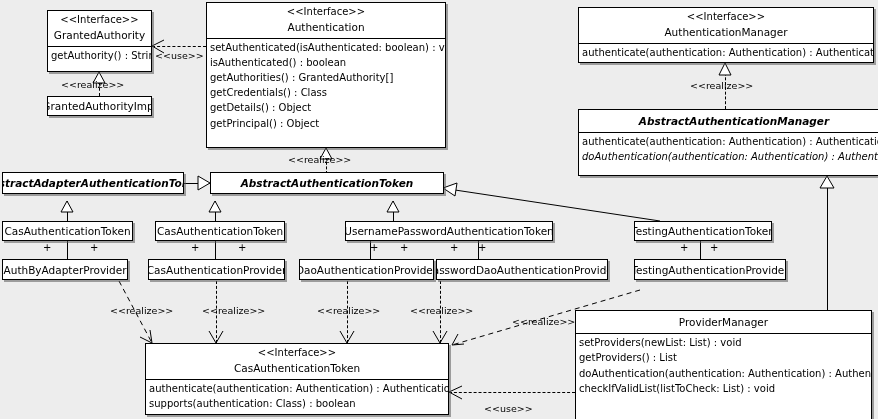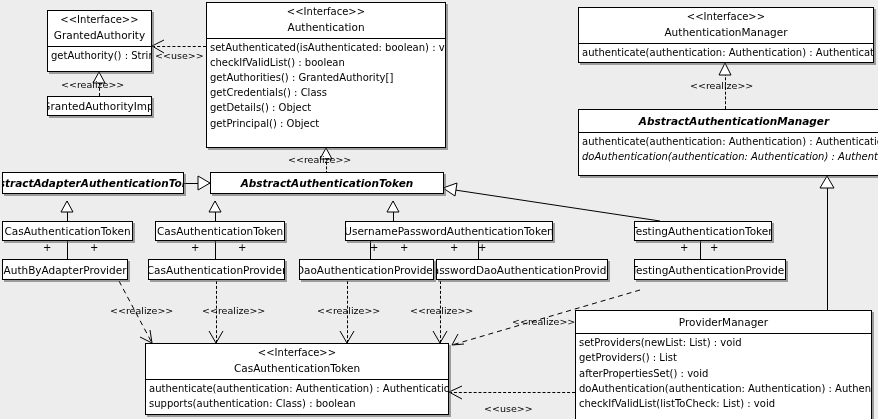--- a/index.html
+++ b/index.html
@@ -188,21 +188,21 @@
     <span class="cname">GrantedAuthorityImpl</span>
   </div>
 
   <div class="uml-box" style="left:206px; top:2px; width:240px; height:146px;">
     <div class="hdr">
       <span class="stereo">&lt;&lt;Interface&gt;&gt;</span>
       <span class="cname">Authentication</span>
     </div>
     <div class="compartment">
       <div class="op">setAuthenticated(isAuthenticated: boolean) : void</div>
-      <div class="op">checkIfValidList() : boolean</div>
+      <div class="op">isAuthenticated() : boolean</div>
       <div class="op">getAuthorities() : GrantedAuthority[]</div>
       <div class="op">getCredentials() : Class</div>
       <div class="op">getDetails() : Object</div>
       <div class="op">getPrincipal() : Object</div>
     </div>
   </div>
 
   <div class="uml-box" style="left:578px; top:7px; width:296px; height:56px;">
     <div class="hdr">
       <span class="stereo">&lt;&lt;Interface&gt;&gt;</span>
@@ -278,21 +278,20 @@
     </div>
   </div>
 
   <div class="uml-box" style="left:575px; top:310px; width:297px; height:110px;">
     <div class="hdr" style="padding-top:4px;">
       <span class="cname">ProviderManager</span>
     </div>
     <div class="compartment">
       <div class="op">setProviders(newList: List) : void</div>
       <div class="op">getProviders() : List</div>
-      <div class="op">afterPropertiesSet() : void</div>
       <div class="op">doAuthentication(authentication: Authentication) : Authentication</div>
       <div class="op">checkIfValidList(listToCheck: List) : void</div>
     </div>
   </div>
 
   <div class="edge-label" style="left:155px; top:50px;">&lt;&lt;use&gt;&gt;</div>
   <div class="edge-label" style="left:61px; top:79px;">&lt;&lt;realize&gt;&gt;</div>
   <div class="edge-label" style="left:288px; top:154px;">&lt;&lt;realize&gt;&gt;</div>
   <div class="edge-label" style="left:690px; top:80px;">&lt;&lt;realize&gt;&gt;</div>
   <div class="edge-label" style="left:110px; top:305px;">&lt;&lt;realize&gt;&gt;</div>

